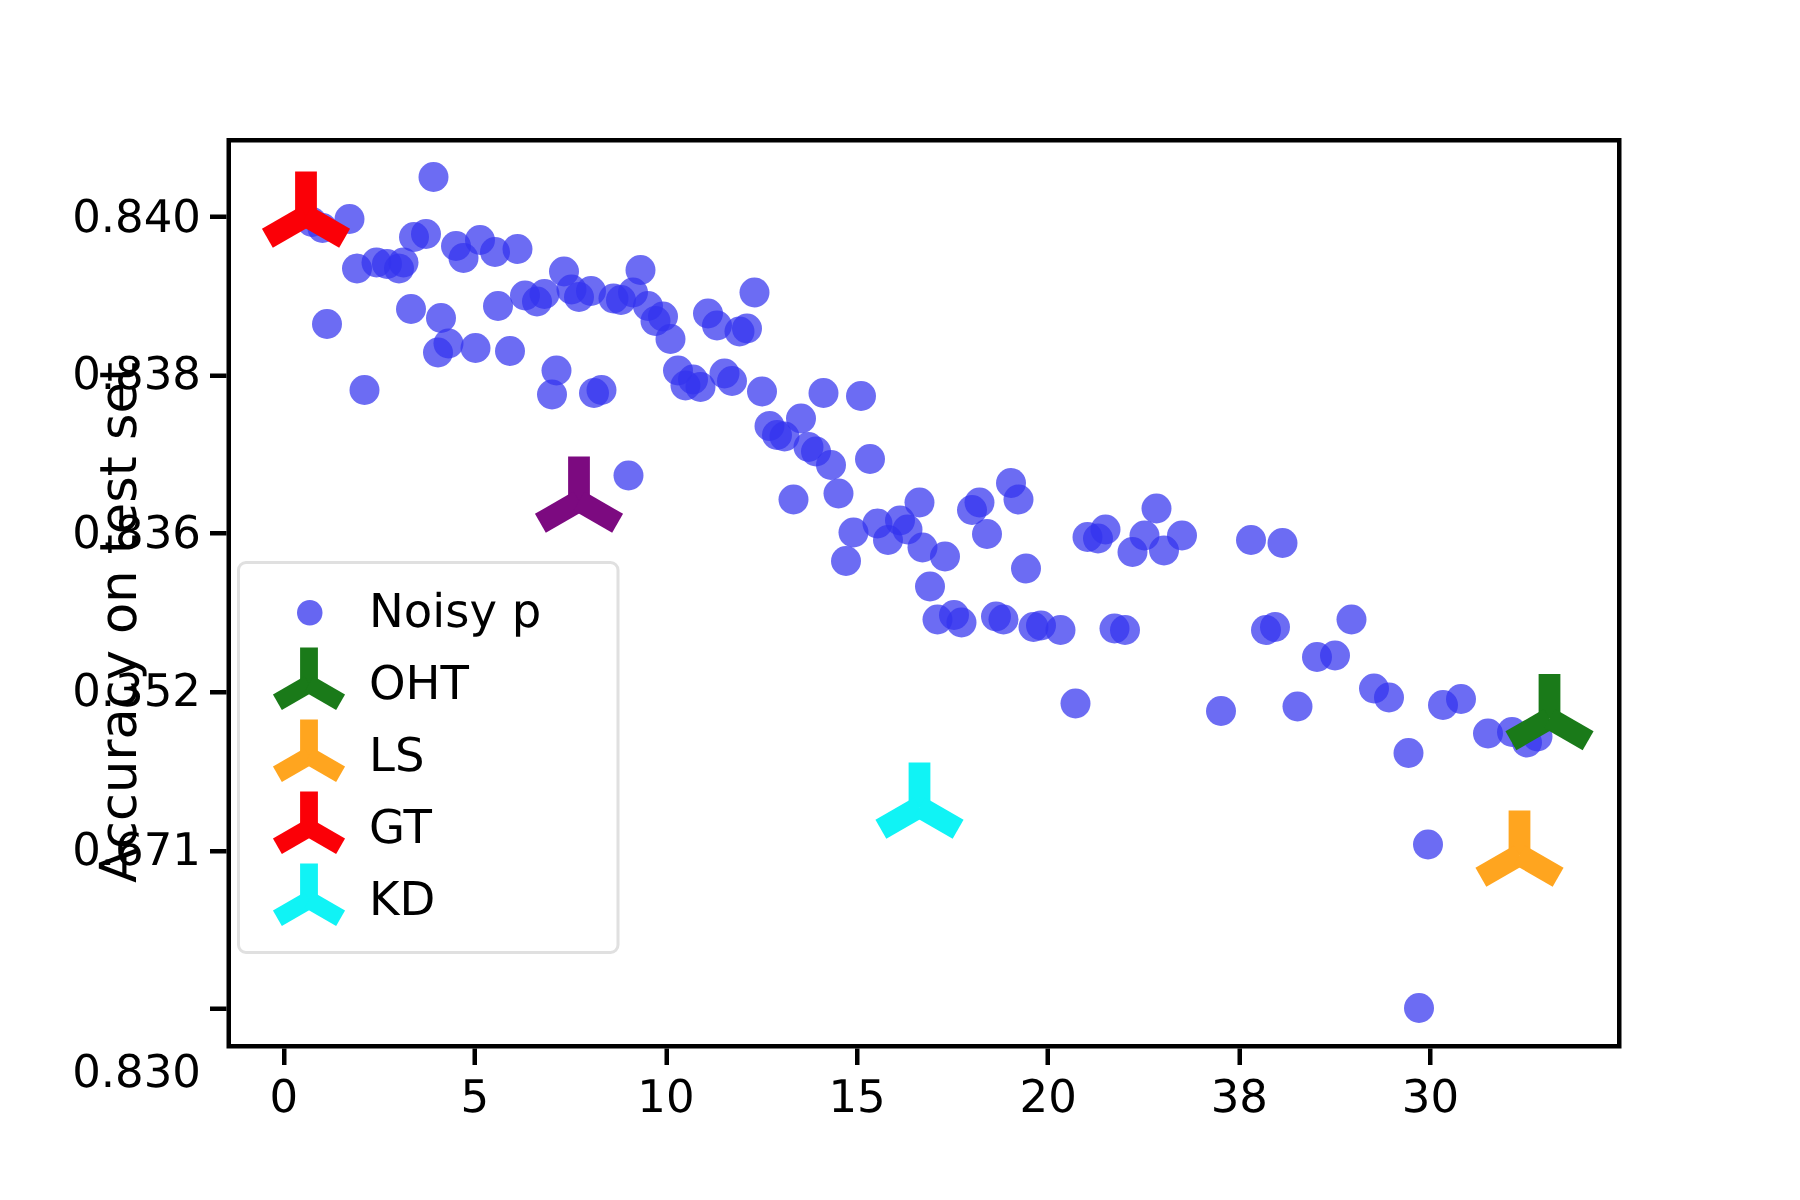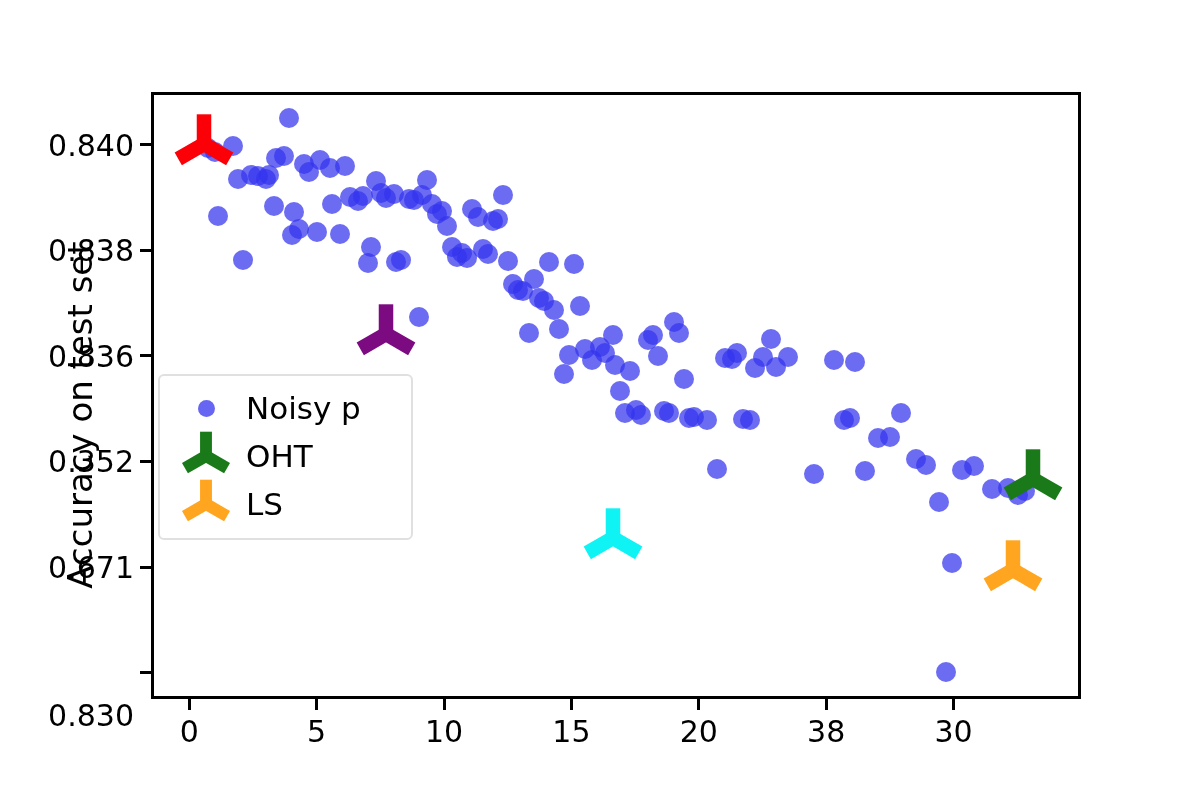--- a/index.html
+++ b/index.html
@@ -396,15 +396,39 @@
           <svg viewBox="-10 -10 20 20" width="54" height="54">
             <g stroke="#ffa51f" stroke-width="4.4" stroke-linecap="butt" fill="none">
               <line x1="0" y1="0" x2="0" y2="-9"></line>
               <line x1="0" y1="0" x2="-7.8" y2="4.5"></line>
               <line x1="0" y1="0" x2="7.8" y2="4.5"></line>
             </g>
           </svg>
         </div>
         <div class="legend-label">LS</div>
       </div>
+      <div class="legend-row">
+        <div class="legend-key">
+          <svg viewBox="-10 -10 20 20" width="54" height="54">
+            <g stroke="#fb0007" stroke-width="4.4" stroke-linecap="butt" fill="none">
+              <line x1="0" y1="0" x2="0" y2="-9"></line>
+              <line x1="0" y1="0" x2="-7.8" y2="4.5"></line>
+              <line x1="0" y1="0" x2="7.8" y2="4.5"></line>
+            </g>
+          </svg>
+        </div>
+        <div class="legend-label">GT</div>
+      </div>
+      <div class="legend-row">
+        <div class="legend-key">
+          <svg viewBox="-10 -10 20 20" width="54" height="54">
+            <g stroke="#10f3f5" stroke-width="4.4" stroke-linecap="butt" fill="none">
+              <line x1="0" y1="0" x2="0" y2="-9"></line>
+              <line x1="0" y1="0" x2="-7.8" y2="4.5"></line>
+              <line x1="0" y1="0" x2="7.8" y2="4.5"></line>
+            </g>
+          </svg>
+        </div>
+        <div class="legend-label">KD</div>
+      </div>
     </div>
 
 </div>
 
 </body></html>

